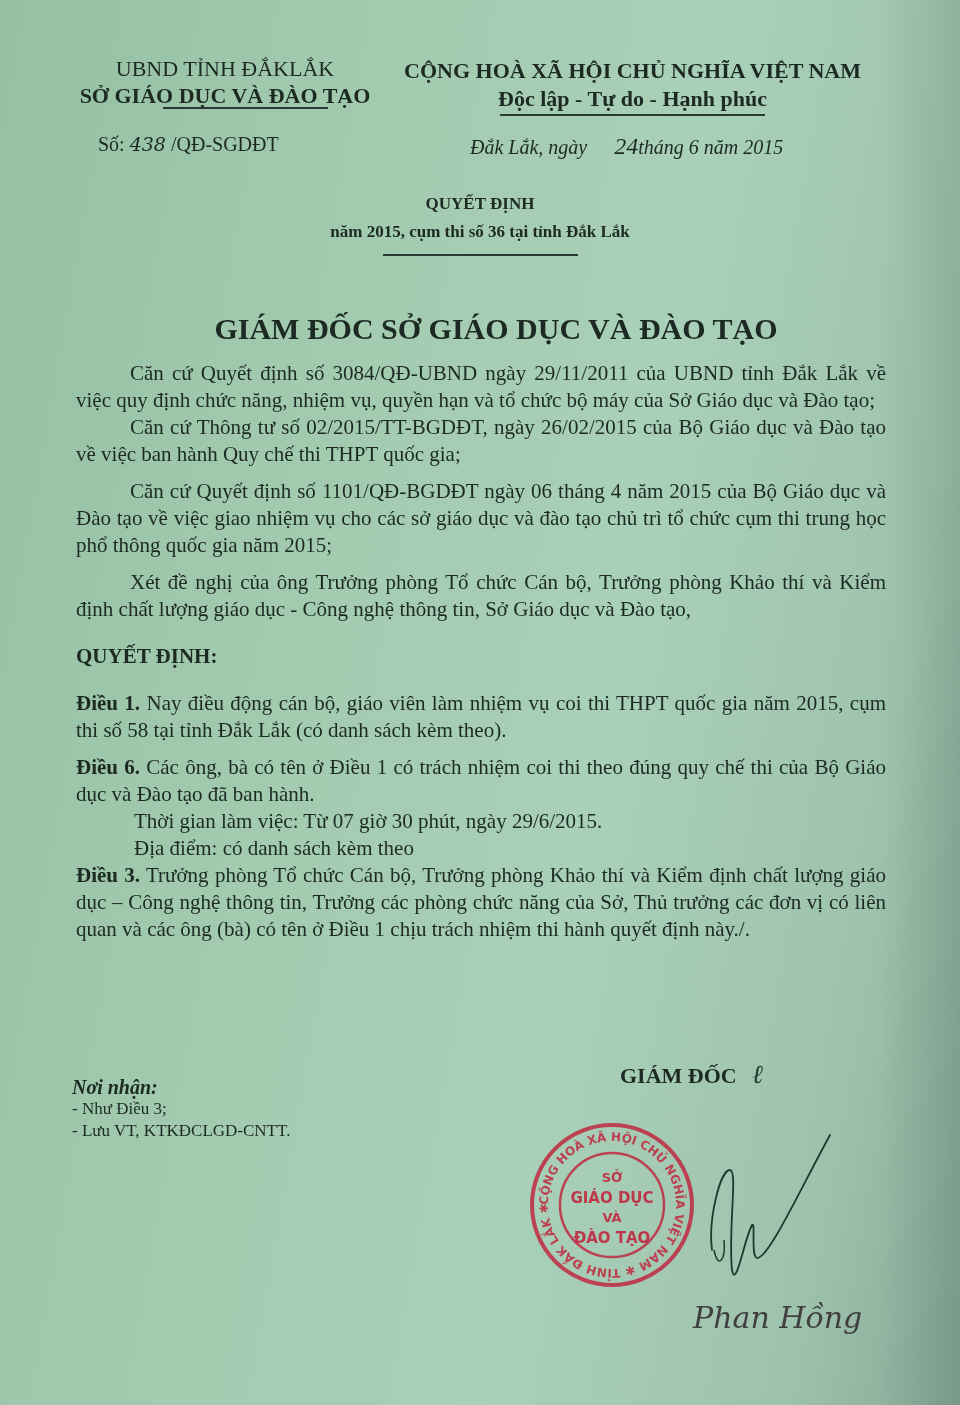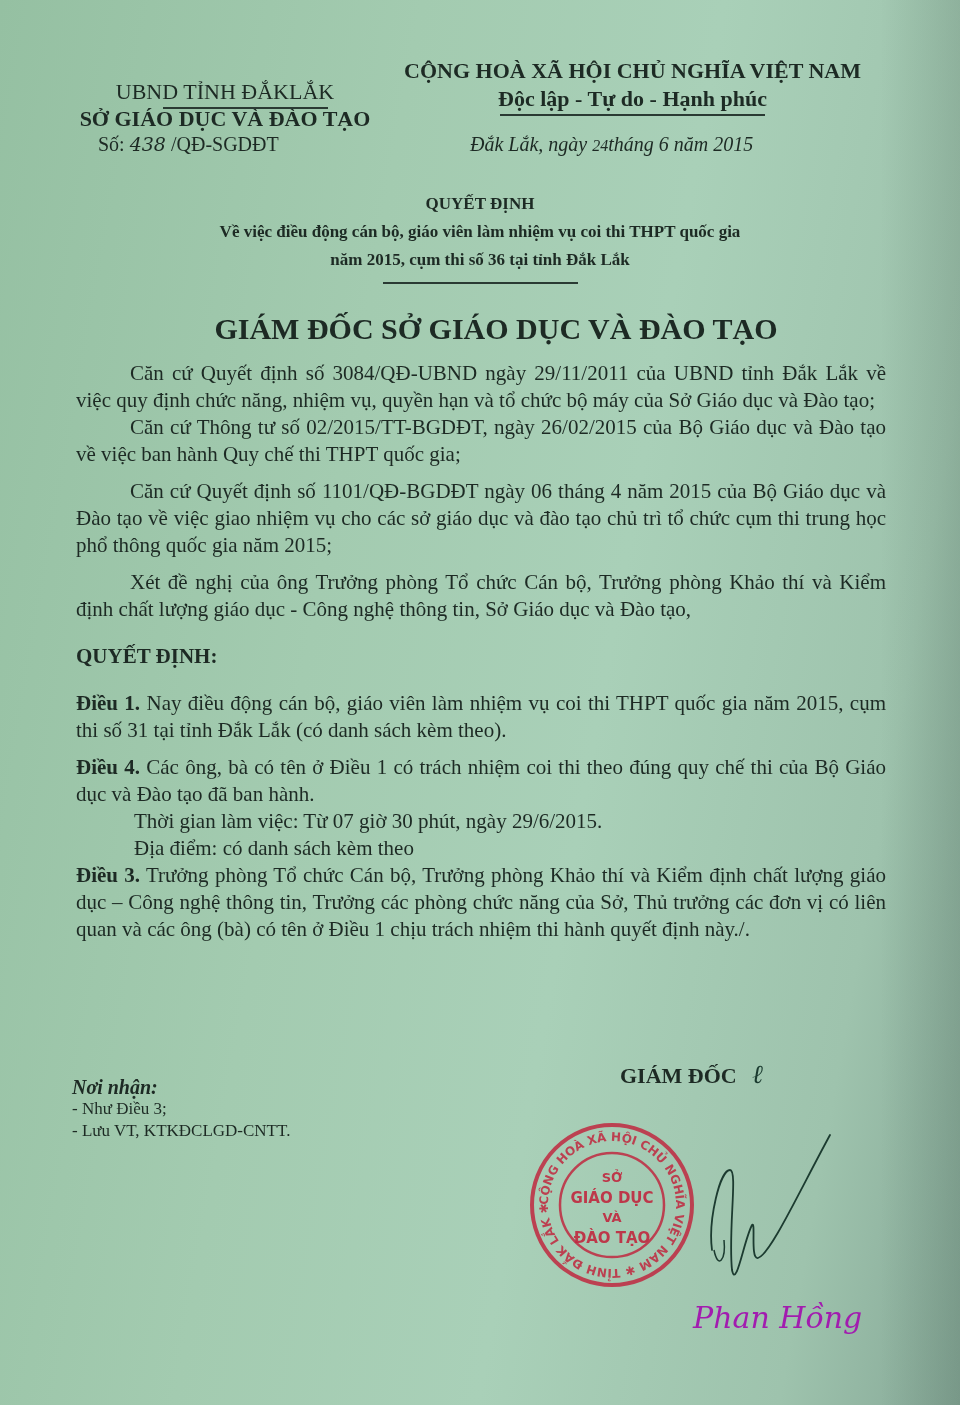--- a/index.html
+++ b/index.html
@@ -6,45 +6,45 @@
   body {
     width: 960px; height: 1405px; overflow: hidden;
     background: linear-gradient(100deg, #95c0a2 0%, #a3cbb0 35%, #a9d0b8 60%, #9ec3ad 85%, #86a897 100%);
     font-family: "Liberation Serif", "DejaVu Serif", serif;
     color: #1d2a24;
     position: relative;
   }
   .page { position: absolute; left: 0; top: 0; width: 960px; height: 1405px; }
   .abs { position: absolute; white-space: nowrap; }
   .hdr-left { left: 60px; top: 55px; width: 330px; text-align: center; font-size: 22px; line-height: 27px; }
-  .hdr-left .agency { font-weight: normal; margin-top: 23px; }
+  .hdr-left .agency { font-weight: normal; }
   .hdr-left .dept { font-weight: bold; }
   .hdr-right { left: 395px; top: 57px; width: 475px; text-align: center; font-size: 22px; line-height: 28px; font-weight: bold; }
   .hdr-right .motto-ul { display:block; width: 265px; height: 2px; background:#2a3a33; margin: 1px auto 0 auto; }
   .docnum { left: 98px; top: 133px; font-size: 20px; }
   .docnum .hand { font-style: italic; font-family: "DejaVu Serif", serif; font-size: 19px; }
   .date { left: 470px; top: 133px; font-size: 20px; font-style: italic; }
-  .date .hand { font-size: 16px; }
+  .date .hand { font-size: 24px; margin-left: 22px; }
   .title-block { left: 60px; top: 190px; width: 840px; text-align: center; font-weight: bold; font-size: 17px; line-height: 28px; }
   .title-ul { display:block; width: 195px; height: 2px; background:#2a3a33; margin: 8px auto 0 auto; }
   .director-hdr { left: 76px; top: 312px; width: 840px; text-align: center; font-weight: bold; font-size: 30px; }
   .body { left: 76px; top: 360px; width: 810px; font-size: 21px; line-height: 27px; white-space: normal; text-align: justify; }
   .body p { margin: 0; }
   .indent { text-indent: 54px; }
   .gap { height: 10px; }
   .decision-title { text-align: left; font-weight: bold; font-size: 21px; margin: 20px 0 20px 0; }
   .art-label { font-weight: bold; }
   .sub-indent { padding-left: 58px; }
   .recipients { left: 72px; top: 1076px; font-size: 17px; line-height: 22px; }
   .recipients .label { font-weight: bold; font-style: italic; font-size: 20px; }
   .sign-title { left: 620px; top: 1063px; font-weight: bold; font-size: 22px; }
   .initial { left: 752px; top: 1060px; font-size: 26px; color: #1a3a2f; font-style: italic; }
   .stamp { left: 527px; top: 1120px; width: 170px; height: 170px; }
   .signature { left: 700px; top: 1130px; width: 140px; height: 160px; }
-  .signer-name { left: 693px; top: 1300px; font-style: italic; font-size: 30px; font-family: "DejaVu Serif", serif; color: #a21caf; }
+  .signer-name { left: 693px; top: 1300px; font-style: italic; font-size: 30px; font-family: "DejaVu Serif", serif; color: #404040; }
   .vignette { position:absolute; right:0; top:0; width: 80px; height: 1405px; background: linear-gradient(90deg, rgba(0,0,0,0) 0%, rgba(40,60,50,0.15) 100%); pointer-events:none; }
 </style>
 </head>
 <body>
 
 <div class="page">
 
   <div class="abs hdr-left">
     <div class="agency">UBND TỈNH ĐẮKLẮK</div>
     <div class="dept">SỞ GIÁO DỤC VÀ ĐÀO TẠO</div>
@@ -61,40 +61,39 @@
   <div class="abs docnum">
     <span>Số: </span><span class="hand">438</span><span> /QĐ-SGDĐT</span>
   </div>
 
   <div class="abs date">
     <span>Đắk Lắk, ngày </span><span class="hand">24</span><span>tháng 6 năm 2015</span>
   </div>
 
   <div class="abs title-block">
     <div>QUYẾT ĐỊNH</div>
-    <div>Về việc điều động cán bộ, giáo viên làm nhiệm vụ coi thi THPT quốc gia</div>
     <div>năm 2015, cụm thi số 36 tại tỉnh Đắk Lắk</div>
     <span class="title-ul"></span>
   </div>
 
   <div class="abs director-hdr">GIÁM ĐỐC SỞ GIÁO DỤC VÀ ĐÀO TẠO</div>
 
   <div class="abs body">
     <p class="indent">Căn cứ Quyết định số 3084/QĐ-UBND ngày 29/11/2011 của UBND tỉnh Đắk Lắk về việc quy định chức năng, nhiệm vụ, quyền hạn và tổ chức bộ máy của Sở Giáo dục và Đào tạo;</p>
     <p class="indent">Căn cứ Thông tư số 02/2015/TT-BGDĐT, ngày 26/02/2015 của Bộ Giáo dục và Đào tạo về việc ban hành Quy chế thi THPT quốc gia;</p>
     <div class="gap"></div>
     <p class="indent">Căn cứ Quyết định số 1101/QĐ-BGDĐT ngày 06 tháng 4 năm 2015 của Bộ Giáo dục và Đào tạo về việc giao nhiệm vụ cho các sở giáo dục và đào tạo chủ trì tổ chức cụm thi trung học phổ thông quốc gia năm 2015;</p>
     <div class="gap"></div>
     <p class="indent">Xét đề nghị của ông Trưởng phòng Tổ chức Cán bộ, Trưởng phòng Khảo thí và Kiểm định chất lượng giáo dục - Công nghệ thông tin, Sở Giáo dục và Đào tạo,</p>
 
     <div class="decision-title">QUYẾT ĐỊNH:</div>
 
-    <p><span class="art-label">Điều 1.</span><span> Nay điều động cán bộ, giáo viên làm nhiệm vụ coi thi THPT quốc gia năm 2015, cụm thi số 31 tại tỉnh Đắk Lắk  (có danh sách kèm theo).</span></p>
+    <p><span class="art-label">Điều 1.</span><span> Nay điều động cán bộ, giáo viên làm nhiệm vụ coi thi THPT quốc gia năm 2015, cụm thi số 58 tại tỉnh Đắk Lắk  (có danh sách kèm theo).</span></p>
     <div class="gap"></div>
-    <p><span class="art-label">Điều 4.</span><span> Các ông, bà có tên ở Điều 1 có trách nhiệm coi thi theo đúng quy chế  thi của Bộ Giáo dục và Đào tạo đã ban hành.</span></p>
+    <p><span class="art-label">Điều 6.</span><span> Các ông, bà có tên ở Điều 1 có trách nhiệm coi thi theo đúng quy chế  thi của Bộ Giáo dục và Đào tạo đã ban hành.</span></p>
     <p class="sub-indent">Thời gian làm việc: Từ  07 giờ 30 phút, ngày 29/6/2015.</p>
     <p class="sub-indent">Địa điểm: có danh sách kèm theo</p>
     <p><span class="art-label">Điều 3.</span><span> Trưởng phòng Tổ chức Cán bộ, Trưởng phòng Khảo thí và Kiểm định chất lượng giáo dục – Công nghệ thông tin, Trưởng các phòng chức năng của Sở, Thủ trưởng các đơn vị có liên quan và các ông (bà) có tên ở Điều 1 chịu trách nhiệm thi hành quyết định này./.</span></p>
   </div>
 
   <div class="abs recipients">
     <div class="label">Nơi nhận:</div>
     <div>- Như Điều 3;</div>
     <div>- Lưu VT, KTKĐCLGD-CNTT.</div>
   </div>

